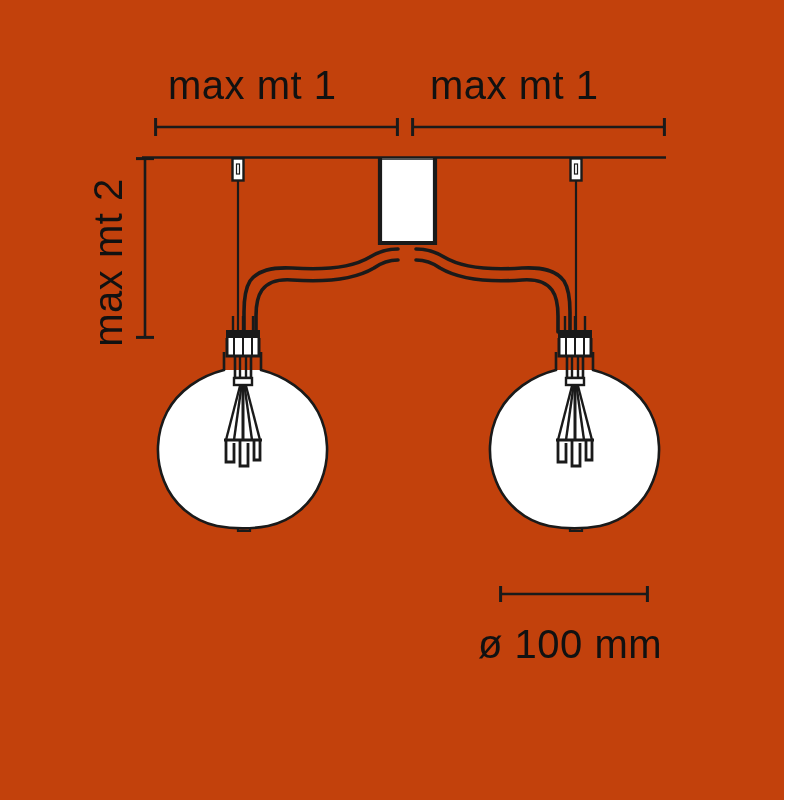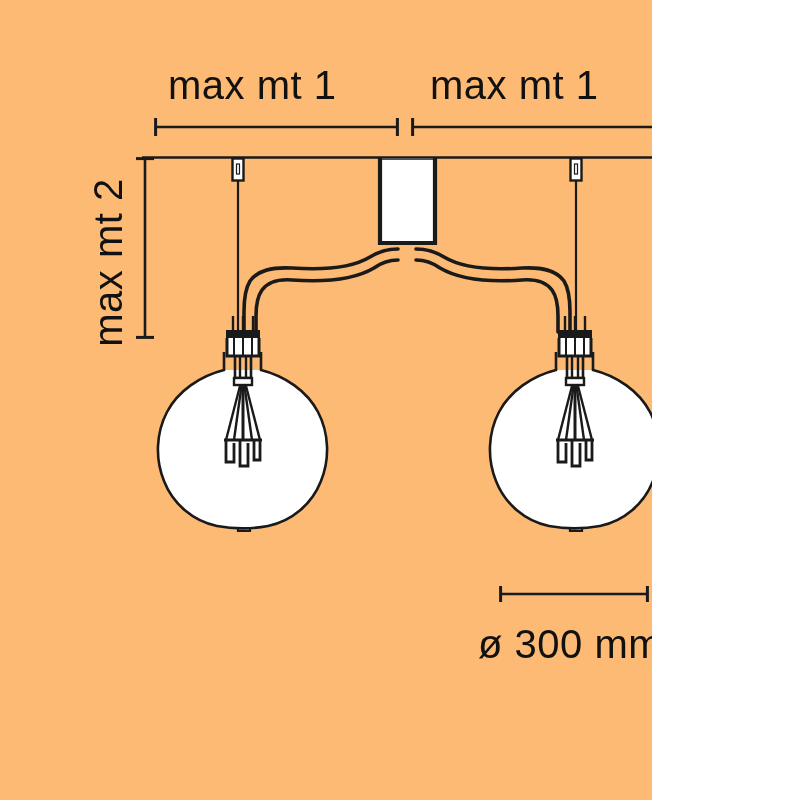--- a/index.html
+++ b/index.html
@@ -5,23 +5,23 @@
   html, body {
     margin: 0;
     padding: 0;
     background: #ffffff;
   }
   body {
     font-family: "Liberation Sans", sans-serif;
   }
   #canvas {
     position: relative;
-    width: 652px;
+    width: 784px;
     height: 800px;
-    background: #fdba74;
+    background: #c2410c;
     overflow: hidden;
   }
   #drawing {
     position: absolute;
     left: 0;
     top: 0;
     width: 800px;
     height: 800px;
   }
   .dim-label {
@@ -233,15 +233,15 @@
     </g>
 
   </svg>
 
   <div class="dim-label" id="label-left-span">max mt 1</div>
 
   <div class="dim-label" id="label-right-span">max mt 1</div>
 
   <div class="dim-label" id="label-height">max mt 2</div>
 
-  <div class="dim-label" id="label-diameter">ø 300 mm</div>
+  <div class="dim-label" id="label-diameter">ø 100 mm</div>
 
 </div>
 
 </body></html>

